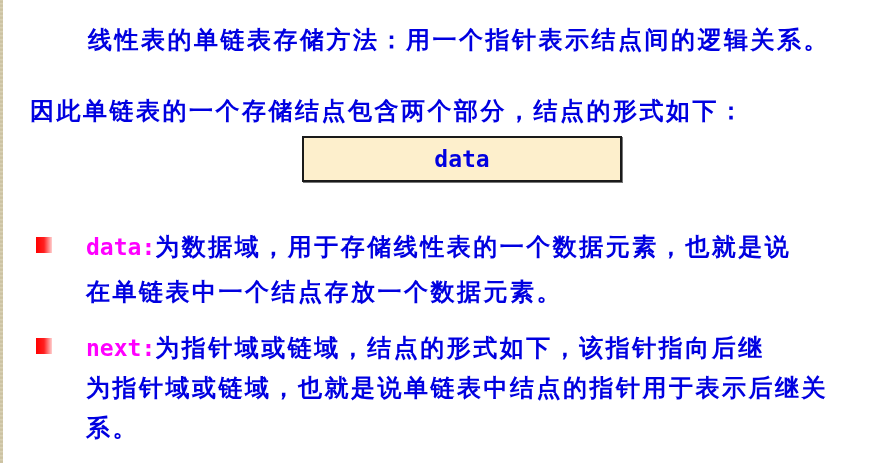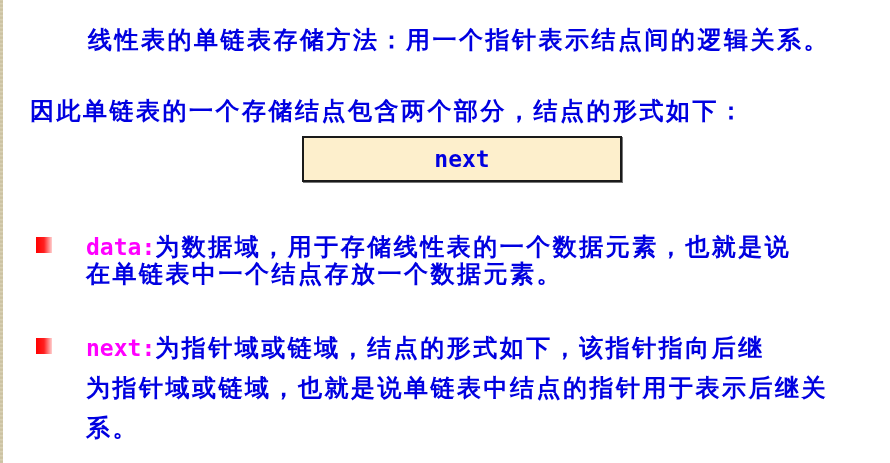--- a/index.html
+++ b/index.html
@@ -36,35 +36,35 @@
     background: linear-gradient(90deg, #ff0000 0%, #ff2020 50%, #ffd0d0 100%);
   }
   .b1 { left: 36px; top: 237px; }
   .b2 { left: 36px; top: 338px; }
 
   .keyword {
     font-family: "DejaVu Sans Mono", "Liberation Mono", monospace;
     color: #ff00ff; font-weight: bold; font-size: 23px; letter-spacing: 0;
   }
   .d1 { left: 86px; top: 231px; }
-  .d2 { left: 86px; top: 258px; }
+  .d2 { left: 86px; top: 276px; }
   .n1 { left: 86px; top: 332px; }
   .n2 { left: 86px; top: 372px; }
   .n3 { left: 86px; top: 412px; }
 </style>
 </head>
 <body>
 
 <div class="left-strip"></div>
 
 <div class="text-line intro1">线性表的单链表存储方法：用一个指针表示结点间的逻辑关系。</div>
 <div class="text-line intro2">因此单链表的一个存储结点包含两个部分，结点的形式如下：</div>
 
 <div class="node-box">
-  <div class="node-cell">next</div>
+  <div class="node-cell">data</div>
 </div>
 
 <div class="bullet b1"></div>
 <div class="text-line d1">
   <span class="keyword">data:</span><span>为数据域，用于存储线性表的一个数据元素，也就是说</span>
 </div>
 <div class="text-line d2">在单链表中一个结点存放一个数据元素。</div>
 
 <div class="bullet b2"></div>
 <div class="text-line n1">

